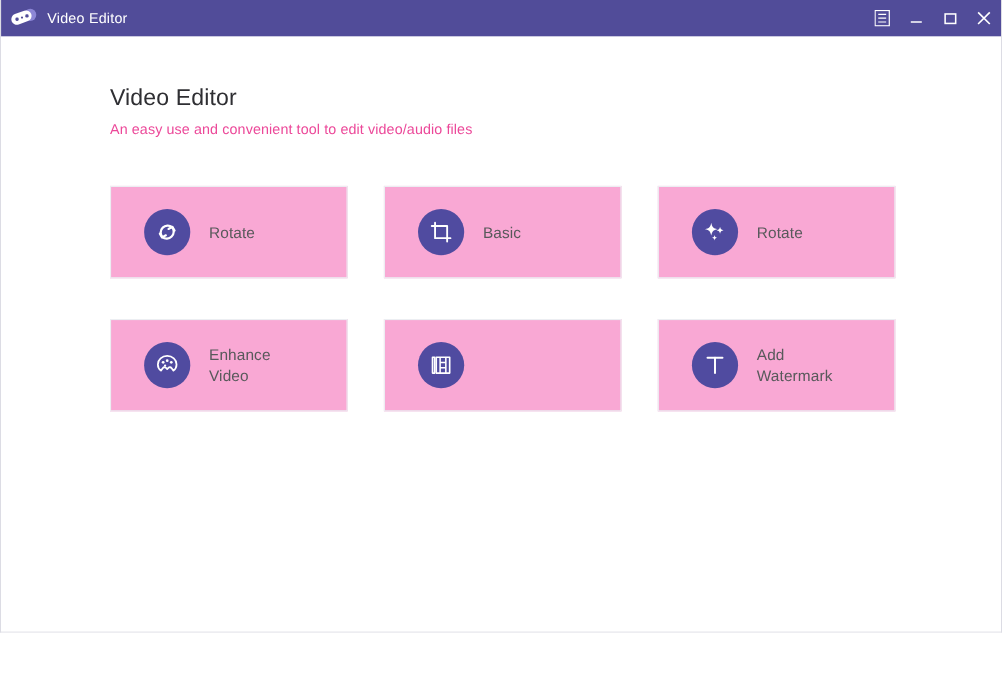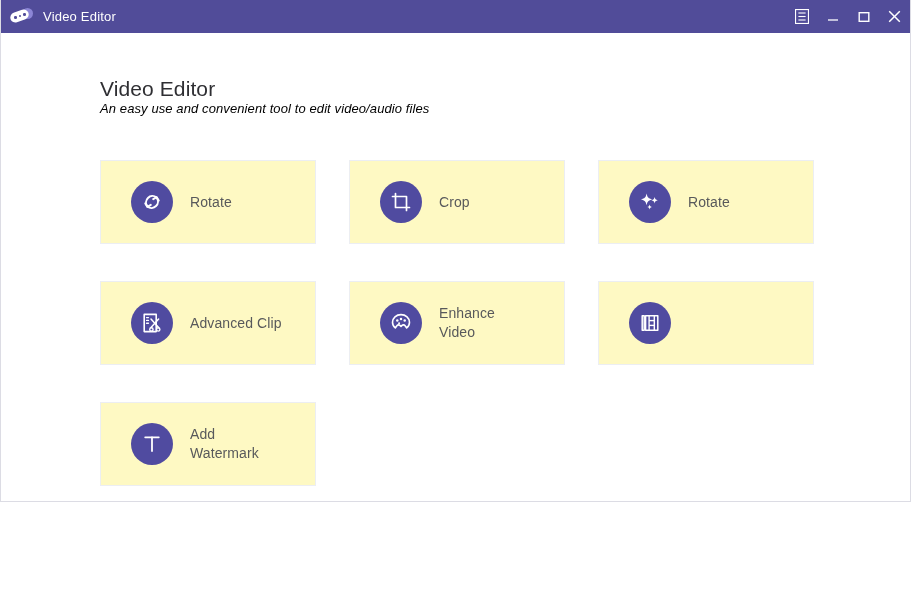--- a/index.html
+++ b/index.html
@@ -7,21 +7,21 @@
   html, body {
     width: 911px;
     height: 615px;
     overflow: hidden;
     font-family: "Liberation Sans", sans-serif;
     background: #ffffff;
   }
 
   .window {
     width: 911px;
-    height: 502px;
+    height: 575px;
     display: flex;
     flex-direction: column;
     background: #ffffff;
     border: 1px solid #dcdce4;
     border-top: none;
   }
 
   
   .titlebar {
     height: 33px;
@@ -105,41 +105,40 @@
     padding: 44px 0 0 99px;
   }
 
   .page-title {
     font-size: 21px;
     color: #2f2f33;
     font-weight: normal;
     letter-spacing: .1px;
   }
   .page-subtitle {
-    margin-top: 0;
+    margin-top: 9px;
     font-size: 13px;
-    color: #000000;
+    color: #ec4899;
     letter-spacing: .1px;
-    font-style: italic;
   }
 
   
   .grid {
     margin-top: 44px;
     display: grid;
     grid-template-columns: repeat(3, 216px);
     column-gap: 33px;
     row-gap: 37px;
     width: 714px;
   }
 
   .card {
     height: 84px;
     border: 1px solid #eceef2;
-    background: #fef9c3;
+    background: #f9a8d4;
     display: flex;
     align-items: center;
     padding-left: 30px;
     cursor: pointer;
   }
 
   .icon-circle {
     width: 42px;
     height: 42px;
     min-width: 42px;
@@ -237,50 +236,35 @@
         <div class="card-label">Rotate</div>
       </div>
 
       <div class="card">
         <div class="icon-circle">
           <svg width="24" height="24" viewBox="0 0 24 24">
             <path d="M6.5 3.5 V17.5 H20.5" fill="none" stroke="#fff" stroke-width="1.7" stroke-linecap="round" stroke-linejoin="round"></path>
             <path d="M3.5 6.5 H17.5 V20.5" fill="none" stroke="#fff" stroke-width="1.7" stroke-linecap="round" stroke-linejoin="round"></path>
           </svg>
         </div>
-        <div class="card-label">Crop</div>
+        <div class="card-label">Basic</div>
       </div>
 
       <div class="card">
         <div class="icon-circle">
           <svg width="24" height="24" viewBox="0 0 24 24">
             <path d="M8.6 3.6 C9.4 7.6 10.4 8.6 14.3 9.4 C10.4 10.2 9.4 11.2 8.6 15.2 C7.8 11.2 6.8 10.2 2.9 9.4 C6.8 8.6 7.8 7.6 8.6 3.6 Z" fill="#fff"></path>
             <path d="M16.6 7.1 C17.1 9.3 17.6 9.8 19.8 10.3 C17.6 10.8 17.1 11.3 16.6 13.5 C16.1 11.3 15.6 10.8 13.4 10.3 C15.6 9.8 16.1 9.3 16.6 7.1 Z" fill="#fff"></path>
             <path d="M11.6 14.6 C12 16.3 12.4 16.7 14.1 17.1 C12.4 17.5 12 17.9 11.6 19.6 C11.2 17.9 10.8 17.5 9.1 17.1 C10.8 16.7 11.2 16.3 11.6 14.6 Z" fill="#fff"></path>
           </svg>
         </div>
         <div class="card-label">Rotate</div>
       </div>
 
 
-      <div class="card">
-        <div class="icon-circle">
-          <svg width="24" height="24" viewBox="0 0 24 24">
-            <path d="M4.2 3.4 H16.2 V20.6 H4.2 Z" fill="none" stroke="#fff" stroke-width="1.6" stroke-linejoin="round"></path>
-            <line x1="6.6" y1="6.6" x2="8.4" y2="6.6" stroke="#fff" stroke-width="1.4" stroke-linecap="round"></line>
-            <line x1="6.6" y1="9.4" x2="8.4" y2="9.4" stroke="#fff" stroke-width="1.4" stroke-linecap="round"></line>
-            <line x1="6.6" y1="12.2" x2="8.4" y2="12.2" stroke="#fff" stroke-width="1.4" stroke-linecap="round"></line>
-            <line x1="11" y1="8" x2="18.6" y2="16.6" stroke="#fff" stroke-width="1.5" stroke-linecap="round"></line>
-            <line x1="18.6" y1="8" x2="11" y2="16.6" stroke="#fff" stroke-width="1.5" stroke-linecap="round"></line>
-            <circle cx="11.4" cy="18.4" r="1.7" fill="none" stroke="#fff" stroke-width="1.4"></circle>
-            <circle cx="18.2" cy="18.4" r="1.7" fill="none" stroke="#fff" stroke-width="1.4"></circle>
-          </svg>
-        </div>
-        <div class="card-label">Advanced Clip</div>
-      </div>
 
       <div class="card">
         <div class="icon-circle">
           <svg width="24" height="24" viewBox="0 0 24 24">
             <path d="M12 3.6 C16.7 3.6 20.5 7 20.5 11.3 C20.5 13.6 19.4 15.6 17.7 16.9 L15.9 14.6 C15.2 13.7 13.9 13.6 13.1 14.4 L12 15.5 L10.9 14.4 C10.1 13.6 8.8 13.7 8.1 14.6 L6.3 16.9 C4.6 15.6 3.5 13.6 3.5 11.3 C3.5 7 7.3 3.6 12 3.6 Z" fill="none" stroke="#fff" stroke-width="1.6" stroke-linejoin="round"></path>
             <circle cx="8.3" cy="9.4" r="1.25" fill="#fff"></circle>
             <circle cx="12" cy="7.9" r="1.25" fill="#fff"></circle>
             <circle cx="15.7" cy="9.4" r="1.25" fill="#fff"></circle>
             <circle cx="10.1" cy="12.3" r="1.05" fill="#fff"></circle>
           </svg>

